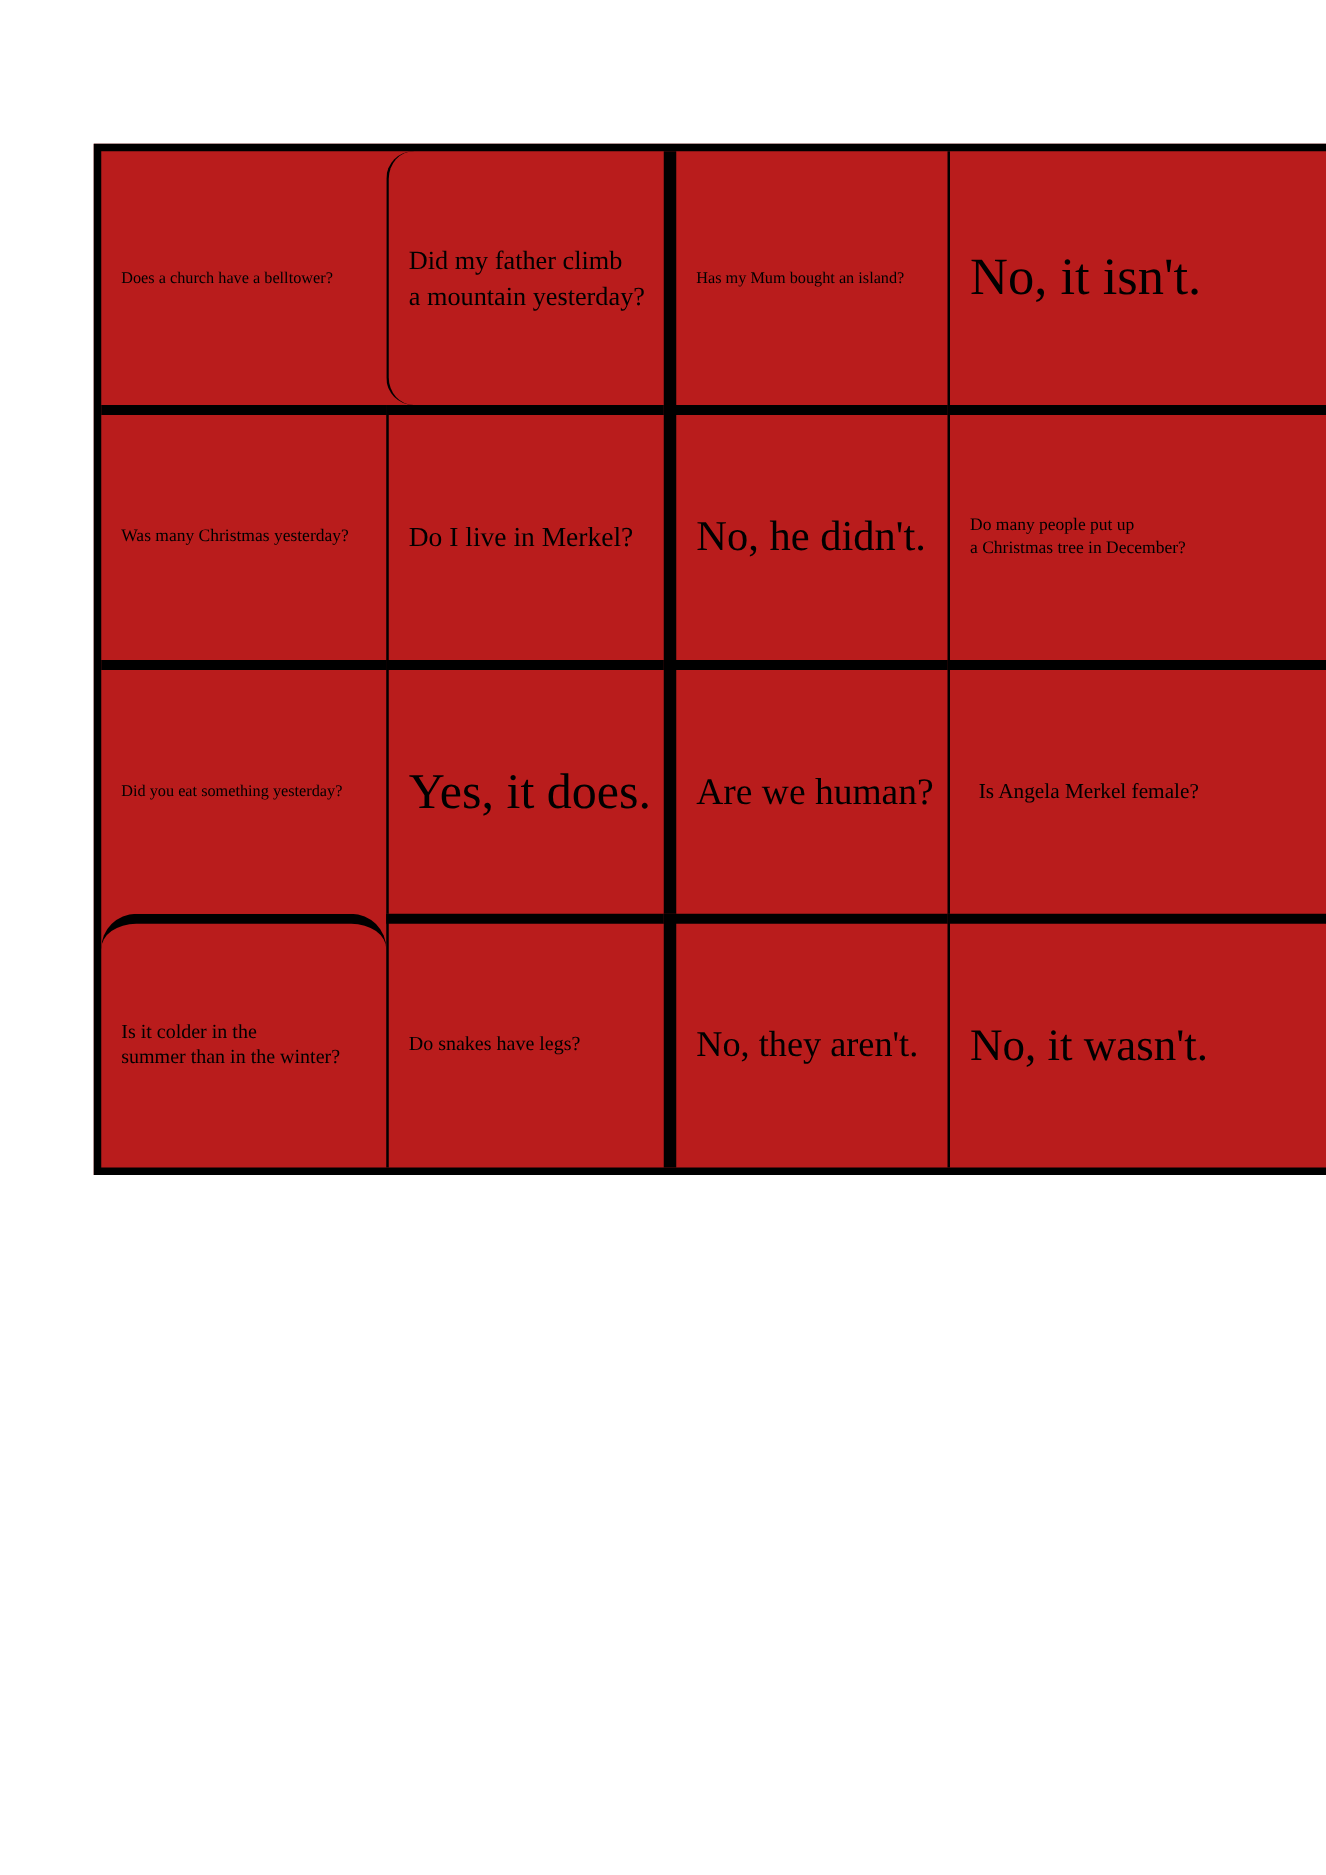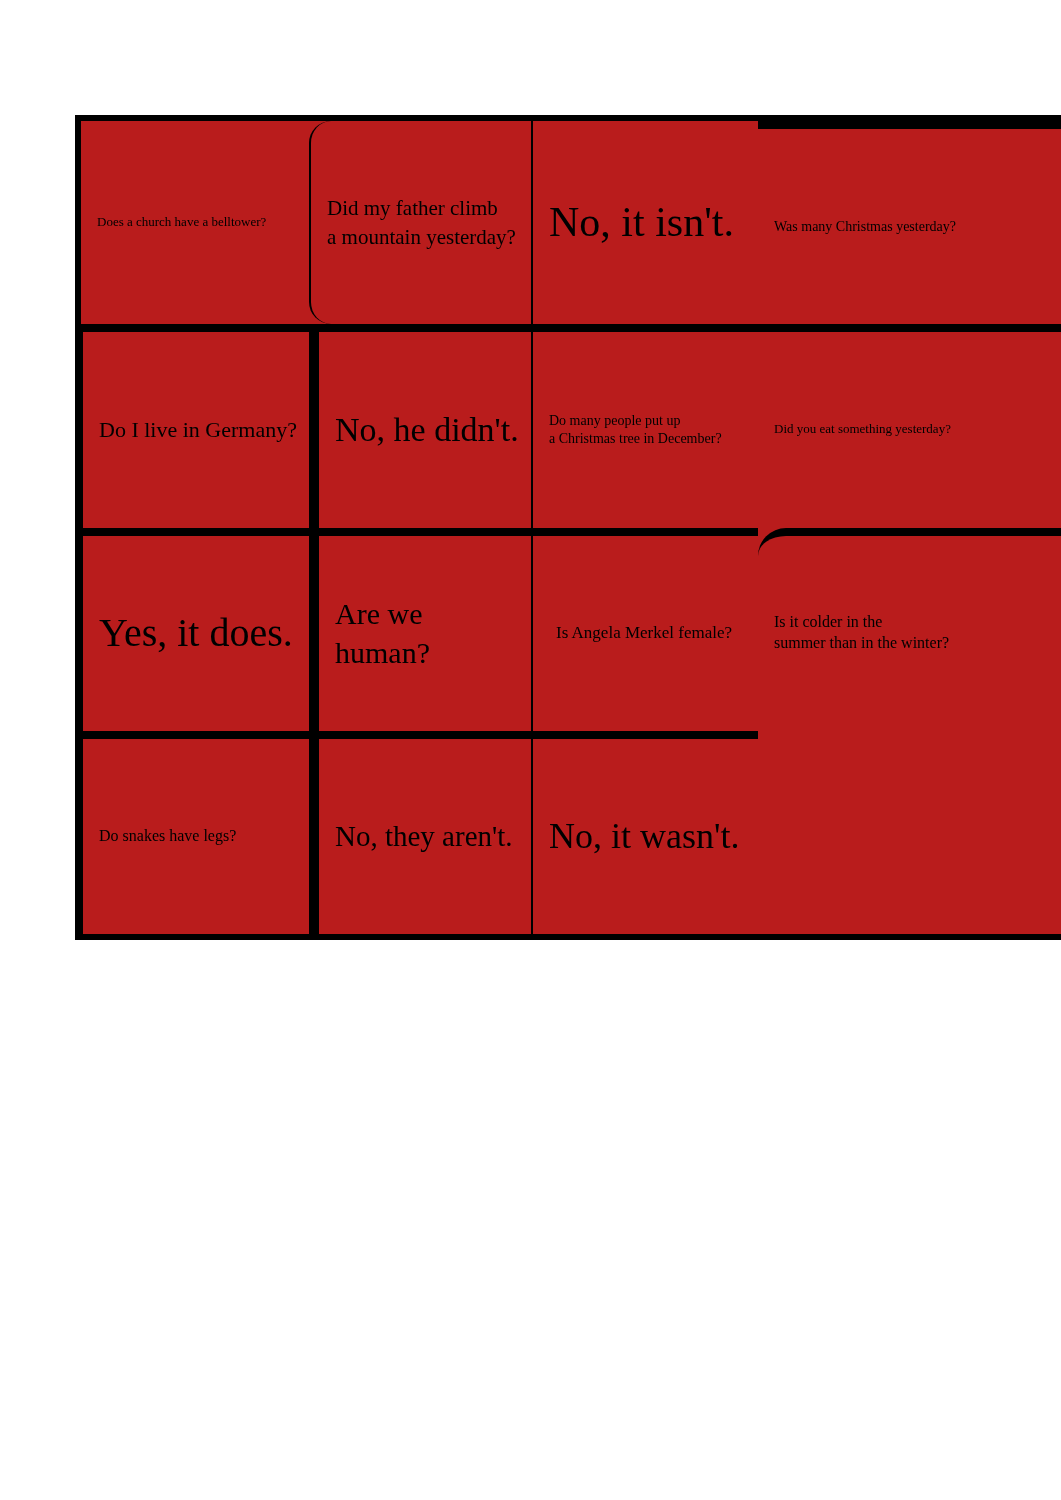--- a/index.html
+++ b/index.html
@@ -61,24 +61,25 @@
 </style>
 </head>
 <body>
 
 <div class="sheet">
   <div class="grid">
 
     <div class="cell c1 r1 fs13">Does a church have a belltower?</div>
     <div class="cell c2 r1 fs21">Did my father climb
 a mountain yesterday?</div>
+    <div class="cell c3 r1 fs13">Has my Mum bought an island?</div>
     <div class="cell c4 r1 fs42">No, it isn't.</div>
 
     <div class="cell c1 r2 fs14">Was many Christmas yesterday?</div>
-    <div class="cell c2 r2 fs22">Do I live in Germany?</div>
+    <div class="cell c2 r2 fs22">Do I live in Merkel?</div>
     <div class="cell c3 r2 fs34">No, he didn't.</div>
     <div class="cell c4 r2 fs14">Do many people put up
 a Christmas tree in December?</div>
 
     <div class="cell c1 r3 fs13">Did you eat something yesterday?</div>
     <div class="cell c2 r3 fs40">Yes, it does.</div>
     <div class="cell c3 r3 fs30">Are we human?</div>
     <div class="cell c4 r3 fs17">Is Angela Merkel female?</div>
 
     <div class="cell c1 r4 fs16">Is it colder in the

